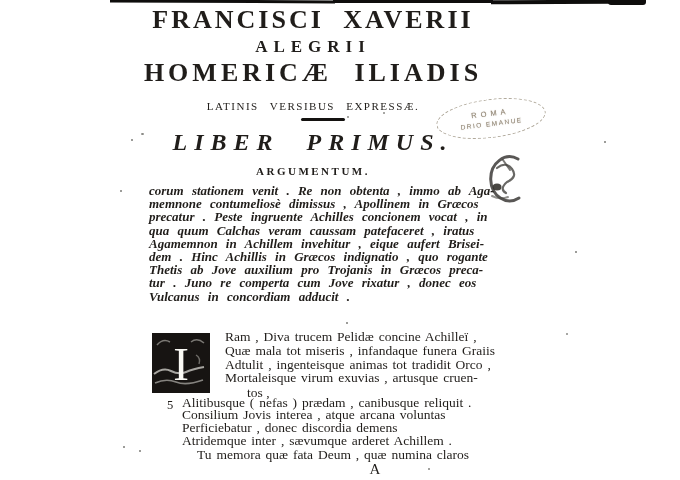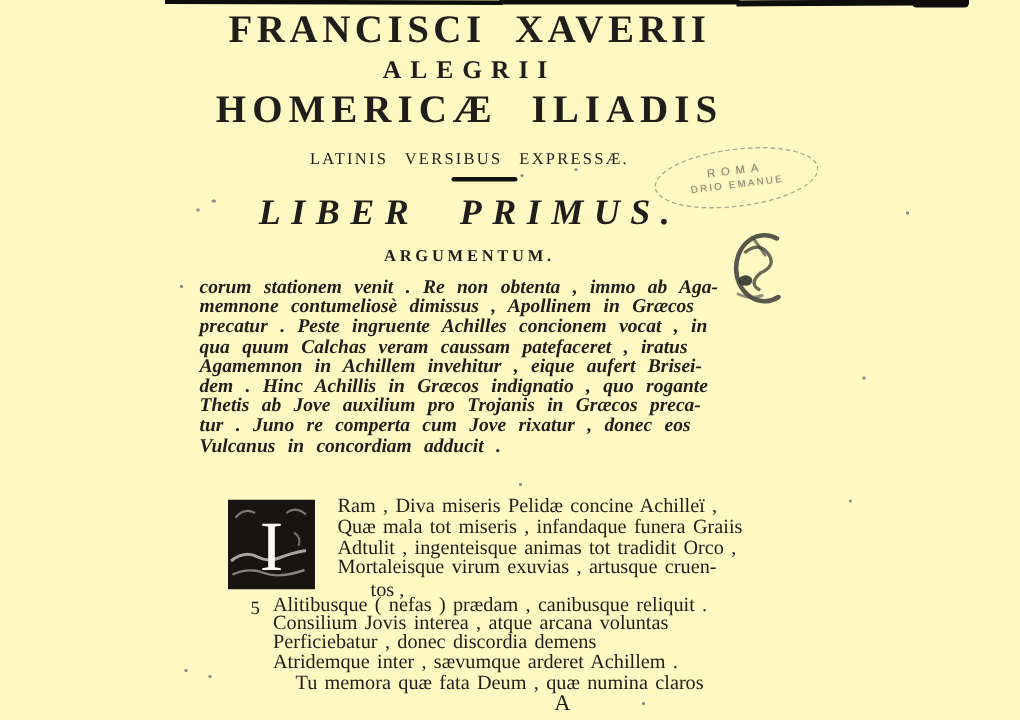--- a/index.html
+++ b/index.html
@@ -1,17 +1,17 @@
 <!DOCTYPE html>
 <html><head>
 <meta charset="utf-8">
 <style>
   html,body{margin:0;padding:0;background:#e8e8e8;}
   .screen{
-    position:relative;width:680px;height:480px;background:#fef9c3;
+    position:relative;width:680px;height:480px;background:#ffffff;
     overflow:hidden;font-family:"Liberation Serif",serif;color:#201d1a;
     margin:0 auto;
   }
   
   .strip{position:absolute;background:#0e0d0c;}
   .strip.s1{left:110px;top:0;width:225px;height:3px;transform:rotate(.2deg);}
   .strip.s2{left:333px;top:0;width:160px;height:2.5px;}
   .strip.s3{left:491px;top:0;width:120px;height:3.5px;transform:rotate(-.3deg);}
   .strip.s4{left:608px;top:0;width:38px;height:5px;border-radius:0 0 3px 3px;}
 
@@ -21,21 +21,21 @@
   .t2{position:absolute;top:37px;width:100%;font-size:17px;font-weight:700;letter-spacing:6px;}
   .t3{position:absolute;top:58px;width:100%;font-size:26px;font-weight:700;letter-spacing:4px;word-spacing:12px;}
   .sub{position:absolute;top:100px;width:100%;font-size:11px;font-weight:400;letter-spacing:1.5px;word-spacing:7px;}
   .rule{position:absolute;left:301px;top:118px;width:44px;height:3px;background:#141210;border-radius:2px;}
   .liber{position:absolute;top:129px;width:100%;font-size:24px;font-style:italic;font-weight:700;letter-spacing:7px;word-spacing:14px;}
   .argh{position:absolute;top:165px;width:100%;font-size:11px;font-weight:700;letter-spacing:2.5px;text-align:center;}
 
   
   .argument{position:absolute;left:133px;top:184px;width:430px;font-style:italic;font-size:13px;line-height:13.2px;word-spacing:5px;white-space:nowrap;font-weight:700;}
   .argument .ln{height:13.2px;}
-  .argument .ln.ind{}
+  .argument .ln.ind{margin-left:16px;}
 
   
   .initial{position:absolute;left:152px;top:333px;width:58px;height:60px;}
 
   
   .poem-open{position:absolute;left:225px;top:330px;font-size:13.5px;line-height:13.8px;word-spacing:1.5px;white-space:nowrap;}
   .hang{position:absolute;left:247px;top:385px;font-size:13.5px;text-align:center;}
   .lineno{position:absolute;left:167px;top:398px;font-size:12.5px;}
   .poem-body{position:absolute;left:182px;top:396.5px;font-size:13.5px;line-height:12.7px;word-spacing:1.5px;white-space:nowrap;}
   .poem-indent{position:absolute;left:197px;top:447px;font-size:13.5px;word-spacing:1.5px;white-space:nowrap;}
@@ -94,21 +94,21 @@
     <rect x="0" y="0" width="58" height="60" fill="#171412"></rect>
     <path d="M2,41 q9,-7 17,-3 t15,1 t18,-5" stroke="#f4f2ec" fill="none" stroke-width="2" opacity="0.65"></path>
     <path d="M3,50 q11,-5 21,-1 t27,-2" stroke="#f4f2ec" fill="none" stroke-width="1.6" opacity="0.5"></path>
     <path d="M5,12 q6,-7 13,-3" stroke="#f4f2ec" fill="none" stroke-width="1.5" opacity="0.45"></path>
     <path d="M39,9 q6,-5 13,1" stroke="#f4f2ec" fill="none" stroke-width="1.5" opacity="0.45"></path>
     <path d="M44,22 q5,3 3,9" stroke="#f4f2ec" fill="none" stroke-width="1.4" opacity="0.4"></path>
     <text x="29" y="47" font-size="47" fill="#fbfaf5" text-anchor="middle" font-family="Liberation Serif, serif">I</text>
   </svg>
 
   <div class="poem-open">
-    <div>Ram , Diva miseris Pelidæ concine Achilleï ,</div>
+    <div>Ram , Diva trucem Pelidæ concine Achilleï ,</div>
     <div>Quæ mala tot miseris , infandaque funera Graiis</div>
     <div>Adtulit , ingenteisque animas tot tradidit Orco ,</div>
     <div>Mortaleisque virum exuvias , artusque cruen-</div>
   </div>
   <div class="hang">tos ,</div>
   <div class="lineno">5</div>
   <div class="poem-body">
     <div>Alitibusque ( nefas ) prædam , canibusque reliquit .</div>
     <div>Consilium Jovis interea , atque arcana voluntas</div>
     <div>Perficiebatur , donec discordia demens</div>

